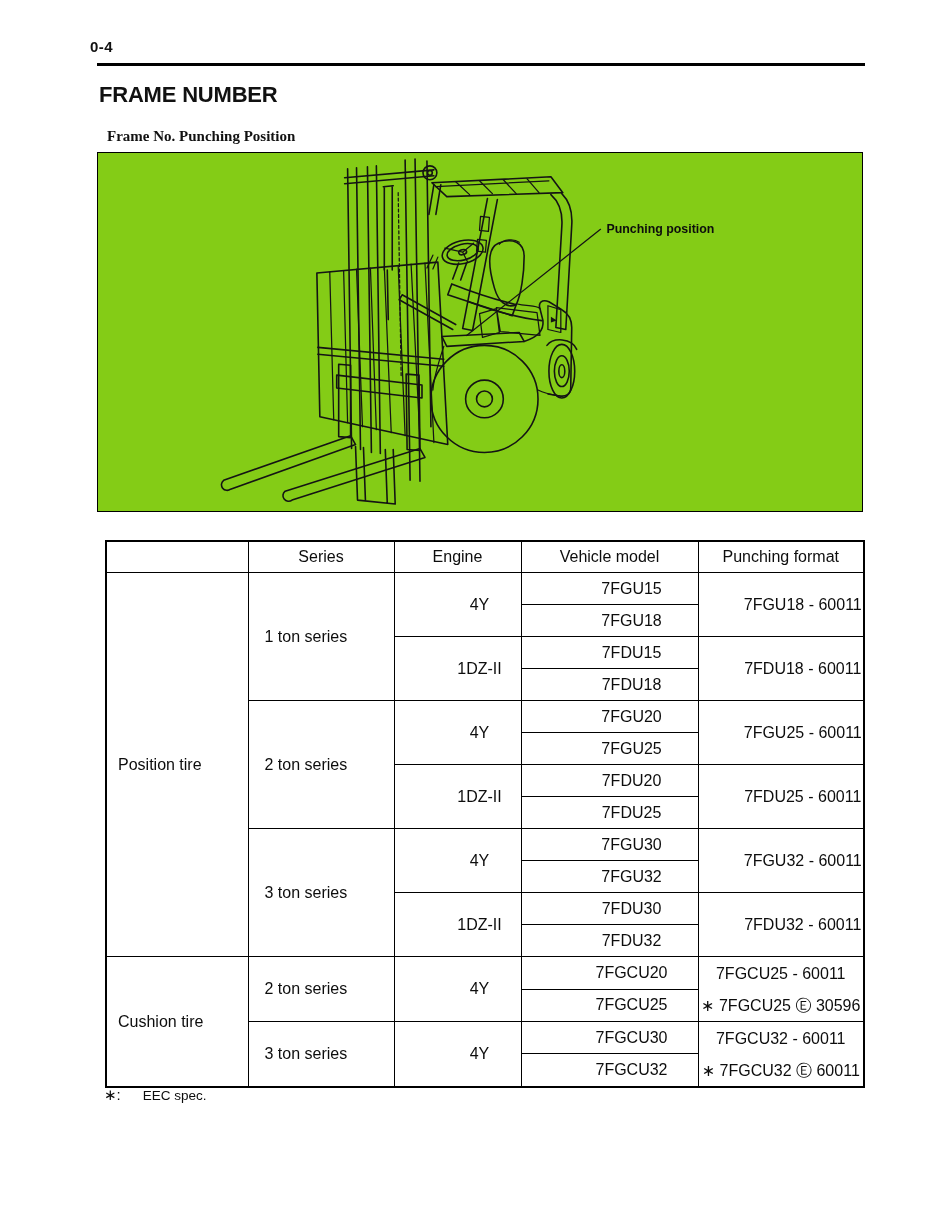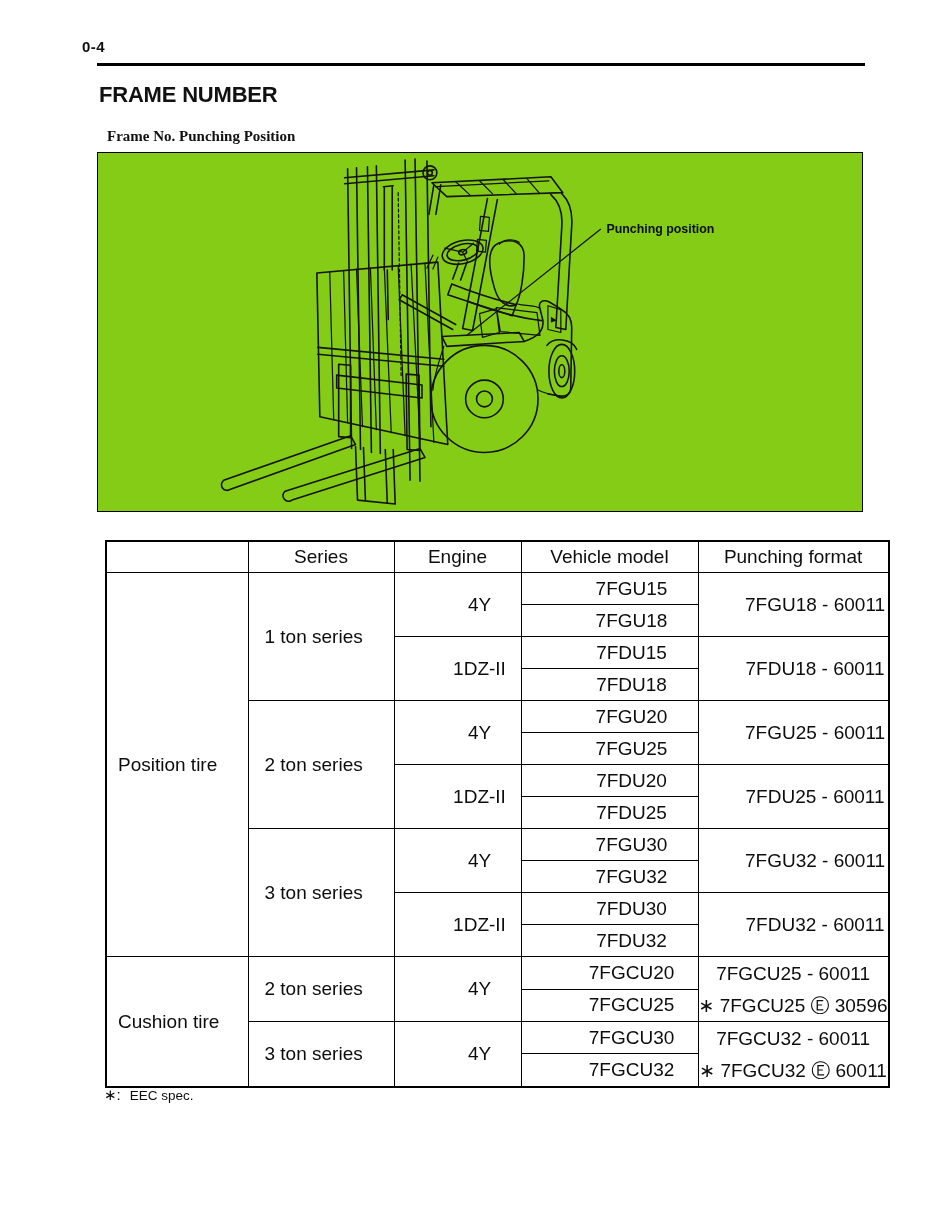--- a/index.html
+++ b/index.html
@@ -1,43 +1,43 @@
 <!DOCTYPE html>
 <html><head>
 <meta charset="utf-8">
 <style>
   html,body{margin:0;padding:0;}
   body{
     width:938px;height:1208px;position:relative;background:#ffffff;
     font-family:"Liberation Sans","DejaVu Sans",sans-serif;color:#111;
     overflow:hidden;
   }
-  .page-number{position:absolute;left:82px;top:38px;font-size:15px;font-weight:700;letter-spacing:.5px;}
+  .page-number{position:absolute;left:90px;top:38px;font-size:15px;font-weight:700;letter-spacing:.5px;}
   .top-rule{position:absolute;left:97px;top:63px;width:768px;height:3px;background:#000;}
   .doc-title{position:absolute;left:99px;top:82px;font-size:22px;font-weight:700;letter-spacing:-.2px;}
   .doc-subtitle{position:absolute;left:99px;top:120px;font-size:15px;font-weight:700;}
   .figure-frame{position:absolute;left:97px;top:152px;width:764px;height:358px;border:1.6px solid #000;background:#84cc16;}
   .figure-frame svg{display:block;}
   .spec-table{
     position:absolute;left:105px;top:540px;border-collapse:collapse;table-layout:fixed;
     border:2px solid #000;
   }
   .spec-table th,.spec-table td{
-    border:1.5px solid #000;font-size:19px;font-weight:400;color:#0d0d0d;
+    border:1.5px solid #000;font-size:16px;font-weight:400;color:#0d0d0d;
     padding:0;text-align:center;vertical-align:middle;white-space:nowrap;
   }
   .spec-table th{height:30px;}
   .spec-table td{height:31px;padding-left:44px;}
   .tire-cell{text-align:left !important;padding-left:11px !important;}
   .series-cell{text-align:left !important;padding-left:16px !important;}
   .punch-pair{padding:0 !important;}
   .punch-line{height:32px;line-height:33px;}
   .footnote{position:absolute;left:104px;top:1086px;font-size:13.5px;color:#0d0d0d;}
   .footnote .sym{font-size:15px;margin-right:2px;}
-  .footnote .txt{margin-left:7px;}
+  .footnote .txt{margin-left:20px;}
   .lineart{stroke:#141414;fill:none;stroke-width:1.6;stroke-linecap:round;stroke-linejoin:round;}
   .lineart .thin{stroke-width:1.25;}
   .lineart .fillmark{fill:#141414;stroke:none;}
   .lineart text{fill:#0d0d0d;stroke:none;font-family:"Liberation Sans","DejaVu Sans",sans-serif;}
 </style>
 </head>
 <body>
 
 <div class="page-number">0-4</div>
 <div class="top-rule"></div>

